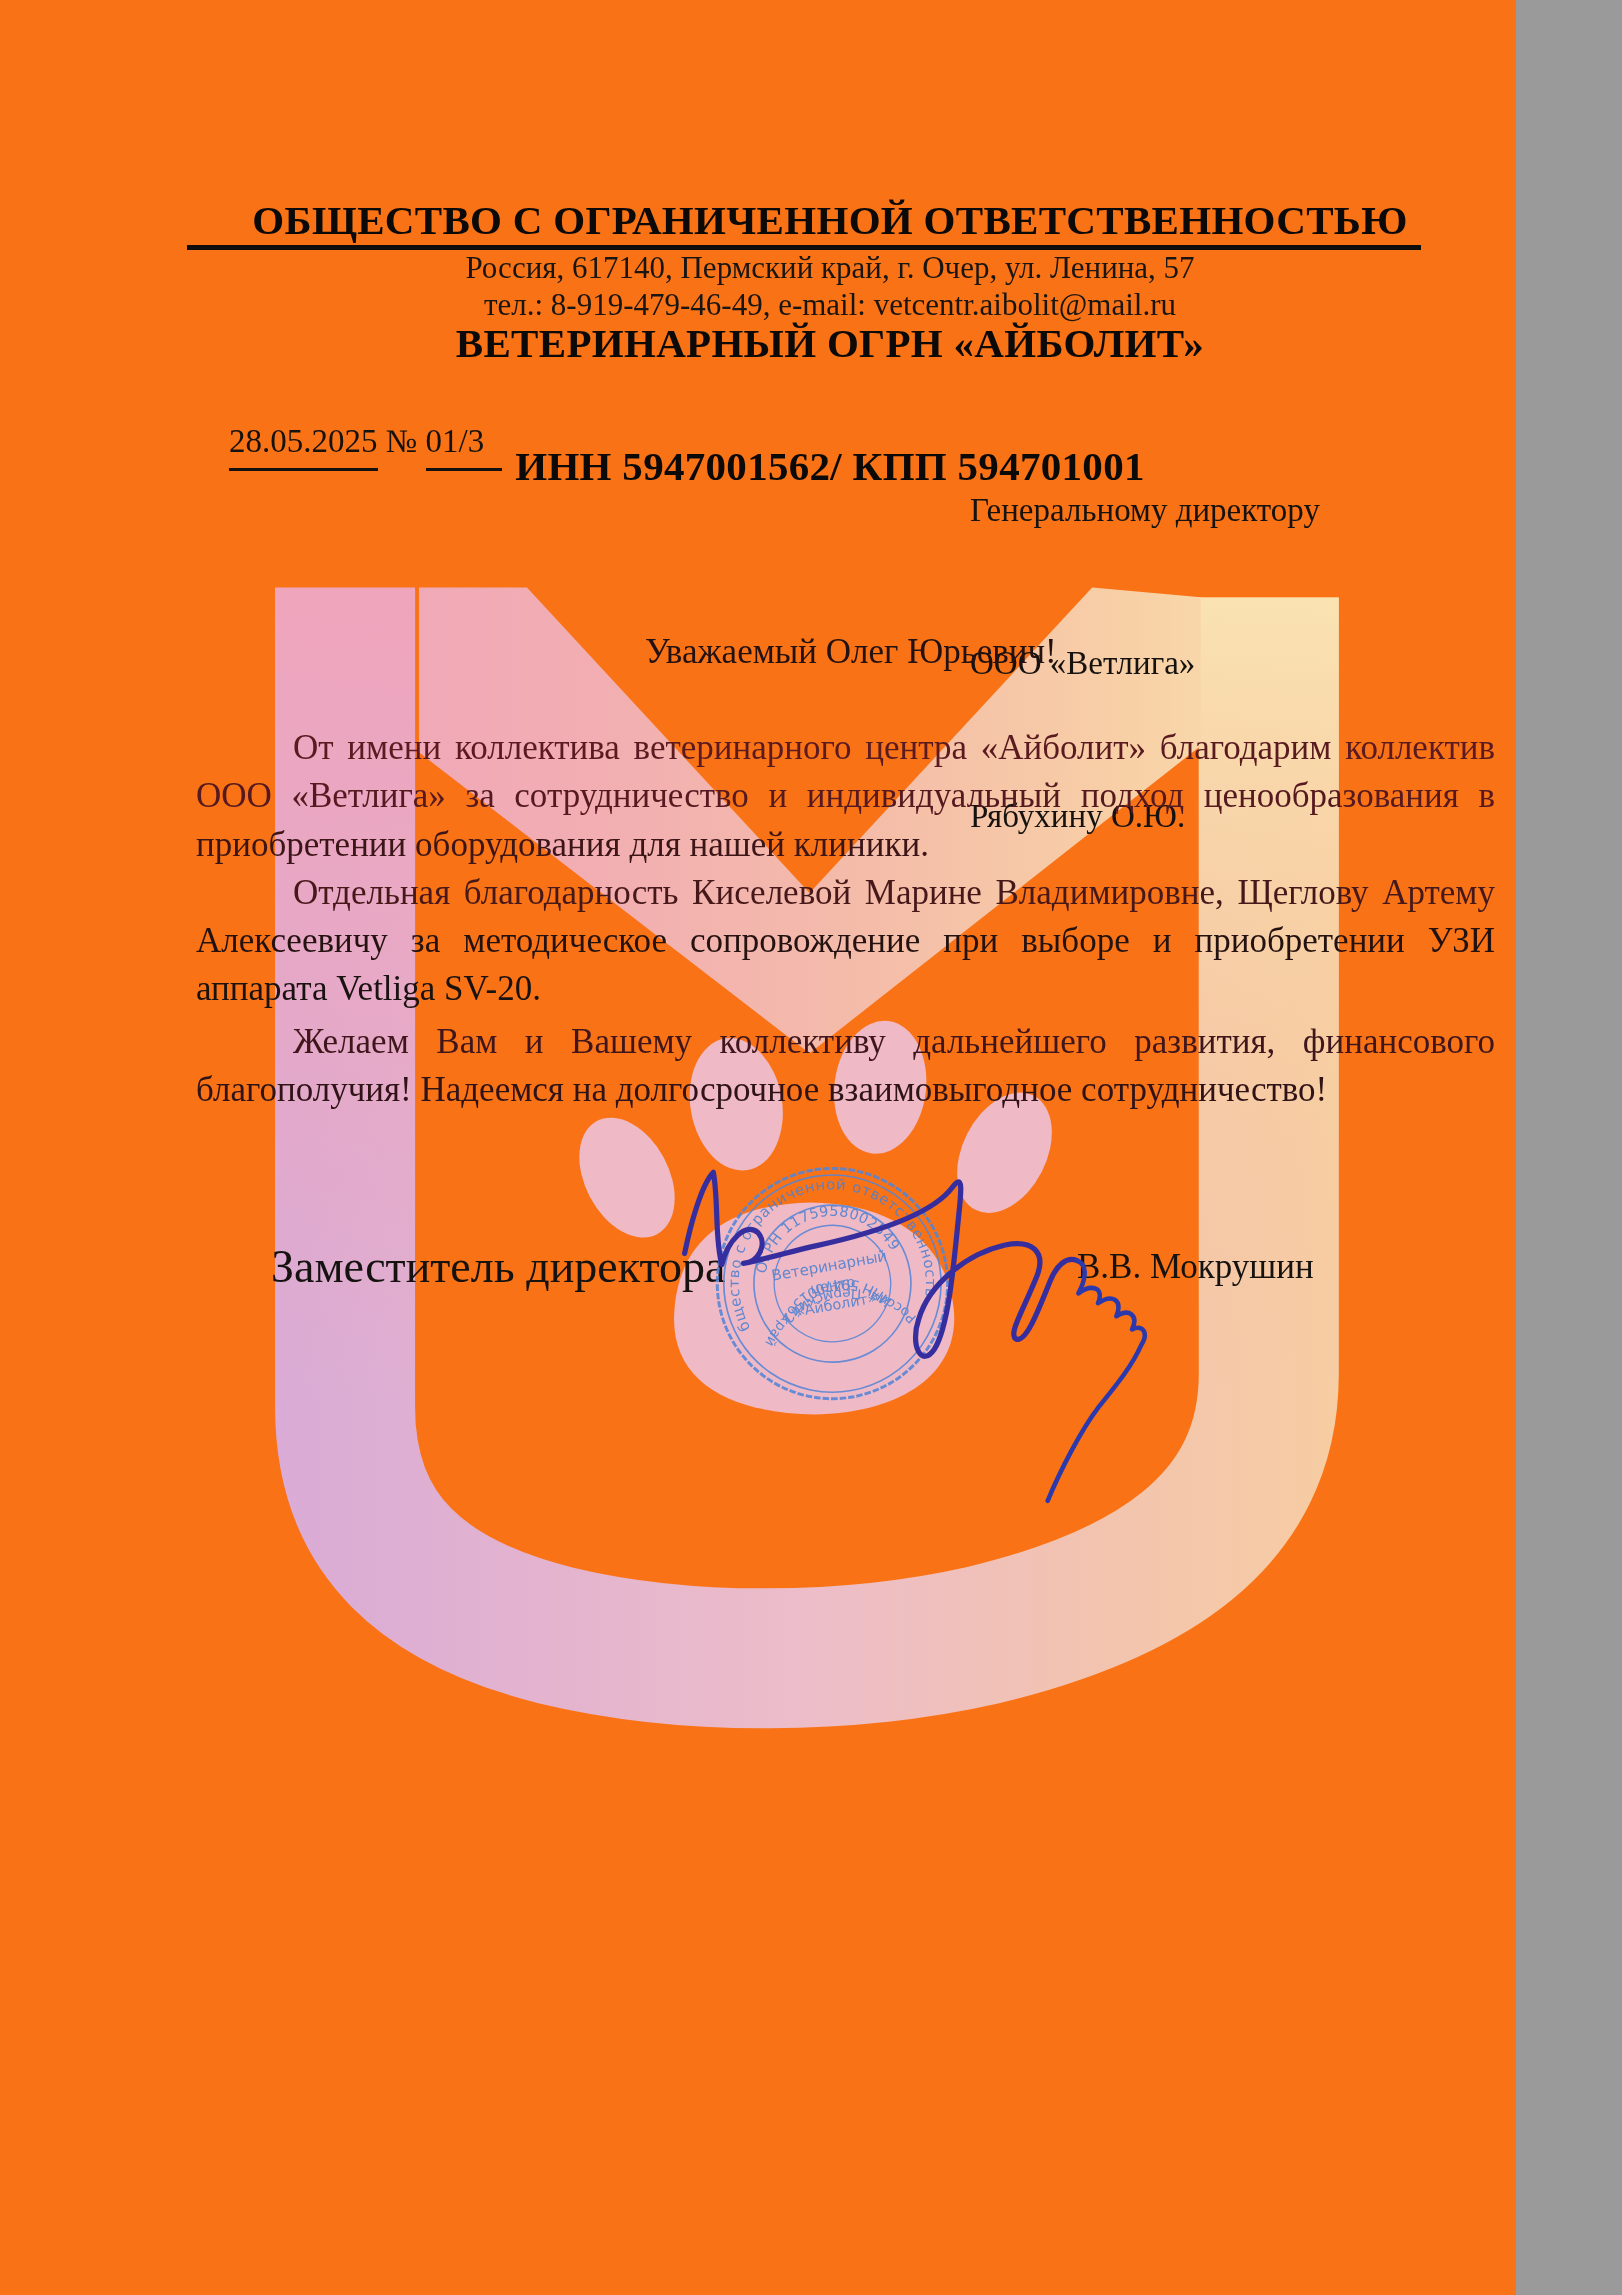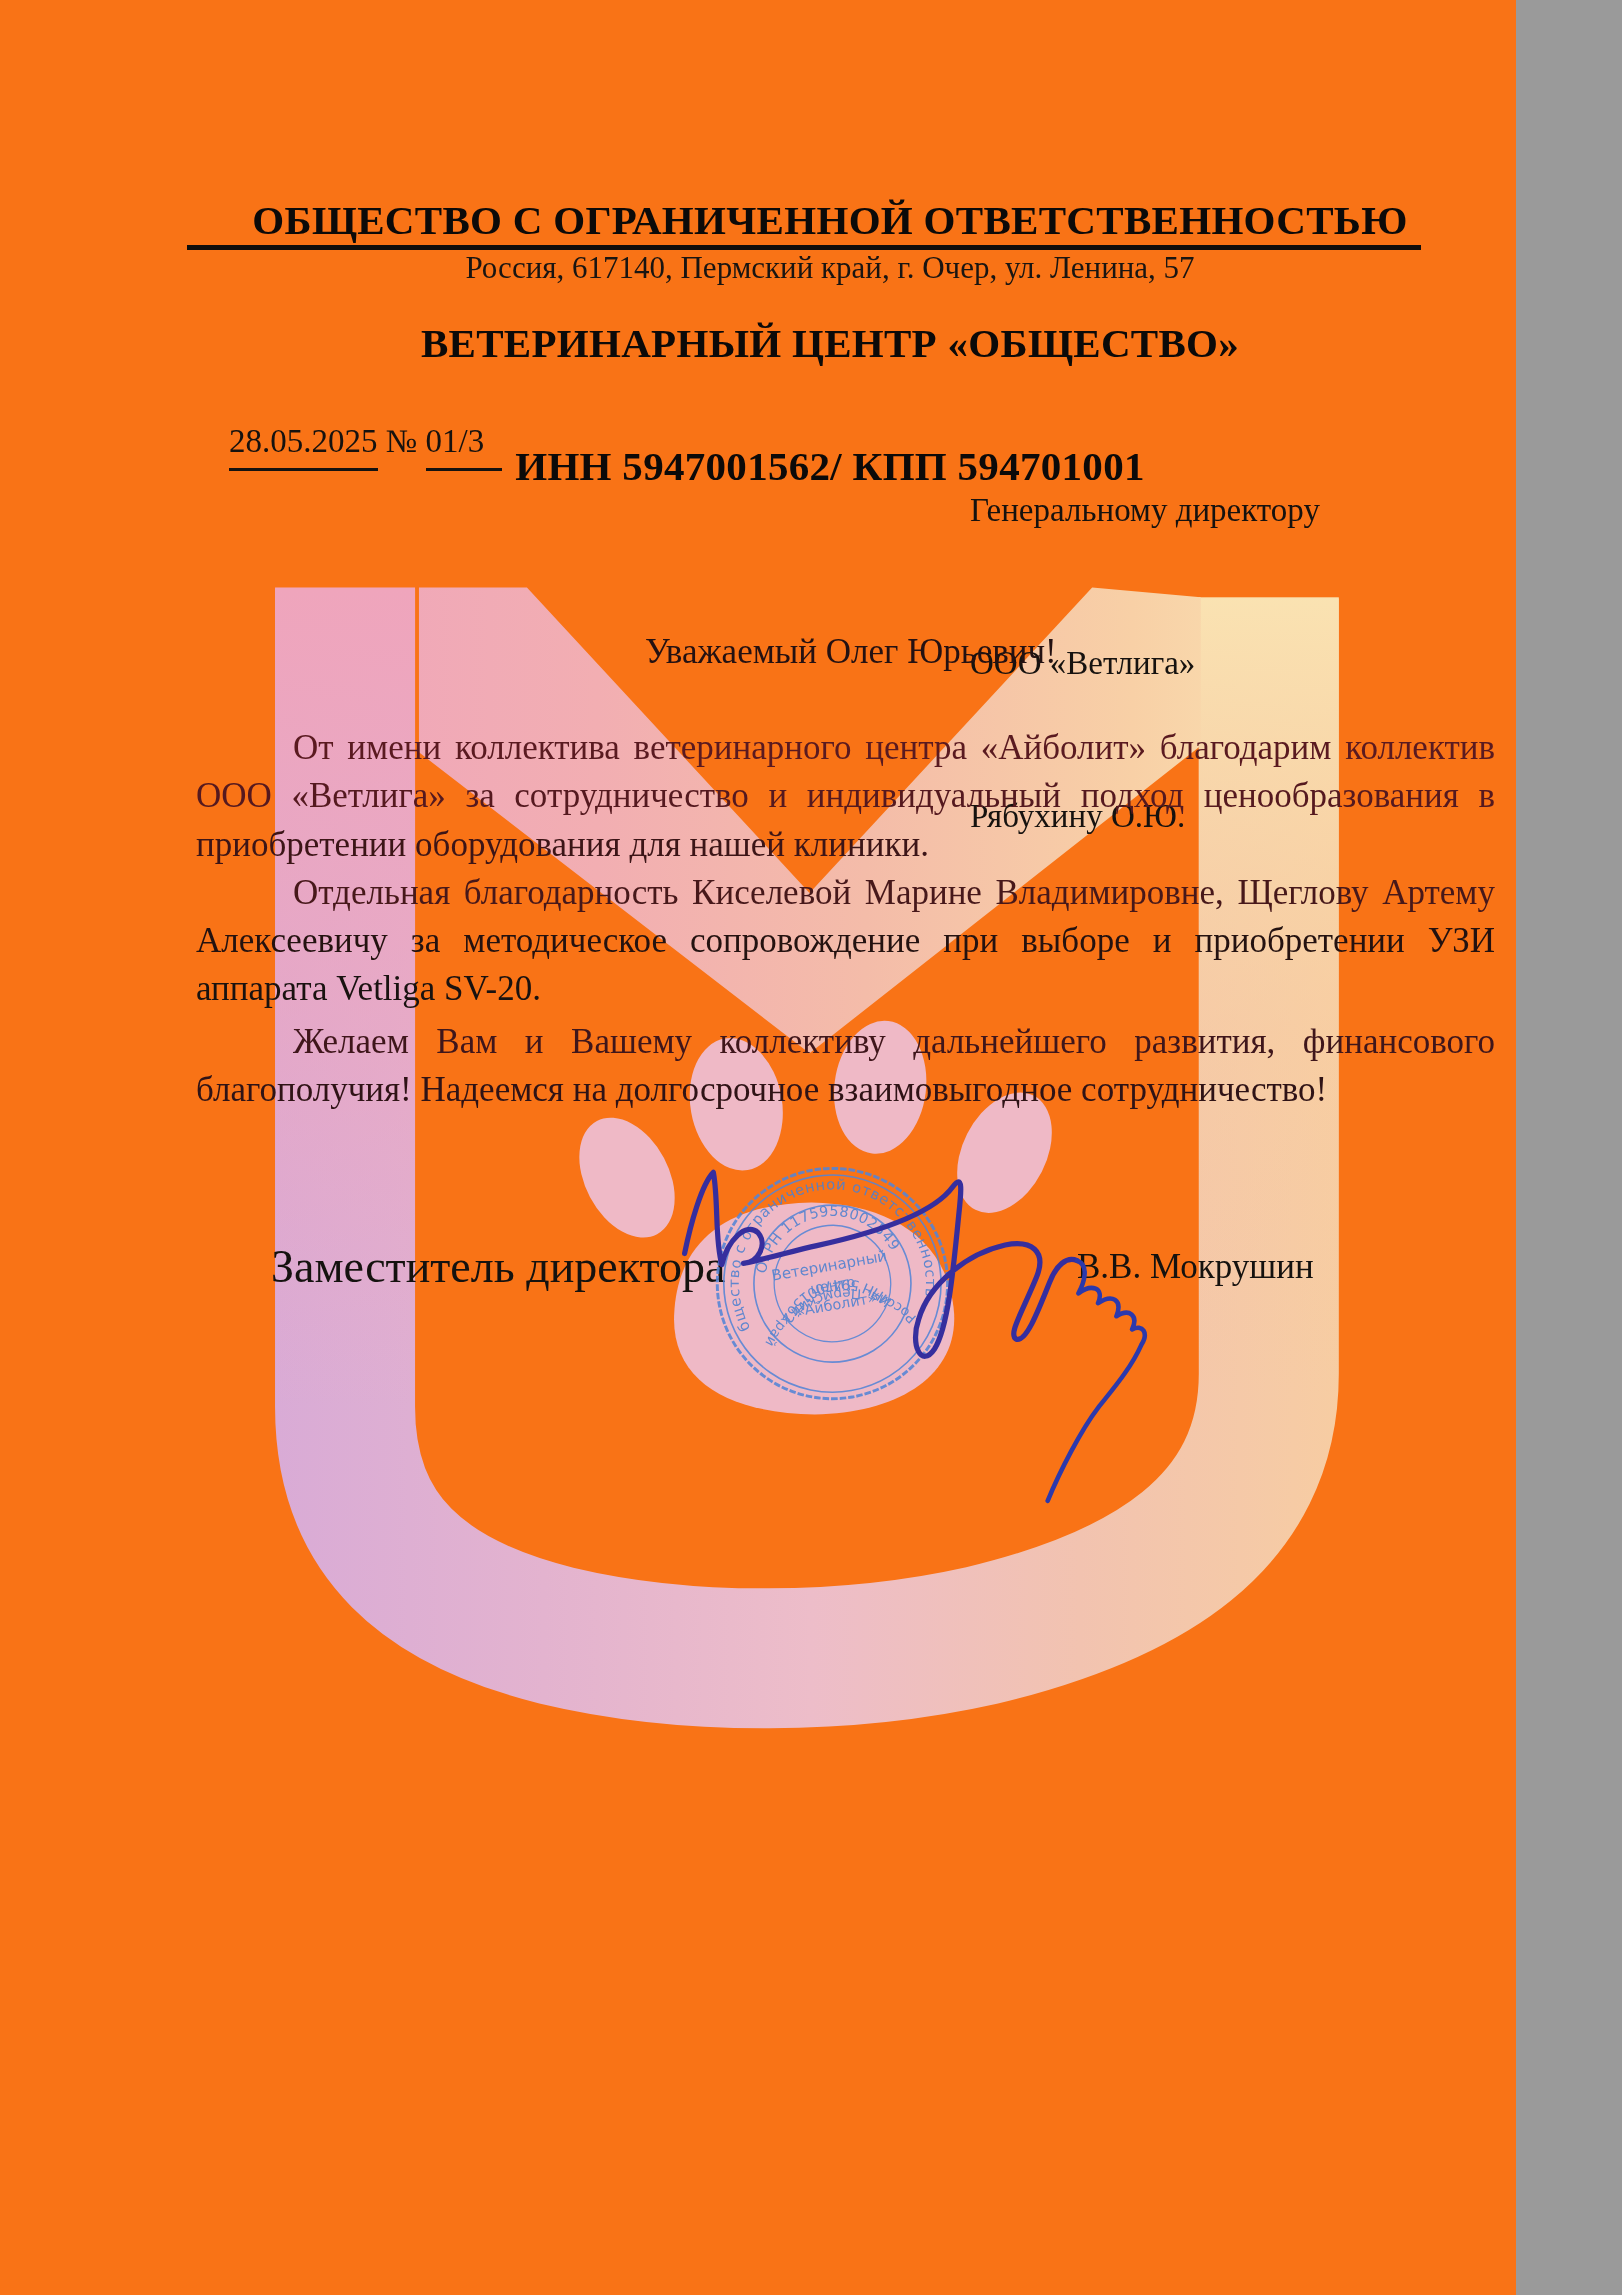--- a/index.html
+++ b/index.html
@@ -95,25 +95,26 @@
       <path d="M 1030 2010
                C 1035 1890 1120 1840 1240 1838
                C 1360 1840 1450 1895 1458 2008
                C 1463 2105 1370 2160 1245 2162
                C 1120 2160 1026 2115 1030 2010 Z"></path>
     </g>
   </svg>
 
   <div class="abs hdr">
     <div>ОБЩЕСТВО С ОГРАНИЧЕННОЙ ОТВЕТСТВЕННОСТЬЮ</div>
-    <div>ВЕТЕРИНАРНЫЙ ЦЕНТР «ОБЩЕСТВО»</div>
+    <div>ВЕТЕРИНАРНЫЙ ОГРН «АЙБОЛИТ»</div>
     <div>ИНН 5947001562/ КПП 594701001</div>
   </div>
   <div class="abs rule"></div>
   <div class="abs addrline" style="top:249px;">Россия, 617140, Пермский край, г. Очер, ул. Ленина, 57</div>
+  <div class="abs addrline" style="top:286px;">тел.: 8-919-479-46-49, e-mail: vetcentr.aibolit@mail.ru</div>
 
   <div class="abs dateline">
     <span class="u">28.05.2025</span><span> </span><span>№</span><span> </span><span class="u tail">01/3</span>
   </div>
 
   <div class="abs addressee">
     <div>Генеральному директору</div>
     <div>ООО «Ветлига»</div>
     <div>Рябухину О.Ю.</div>
   </div>

